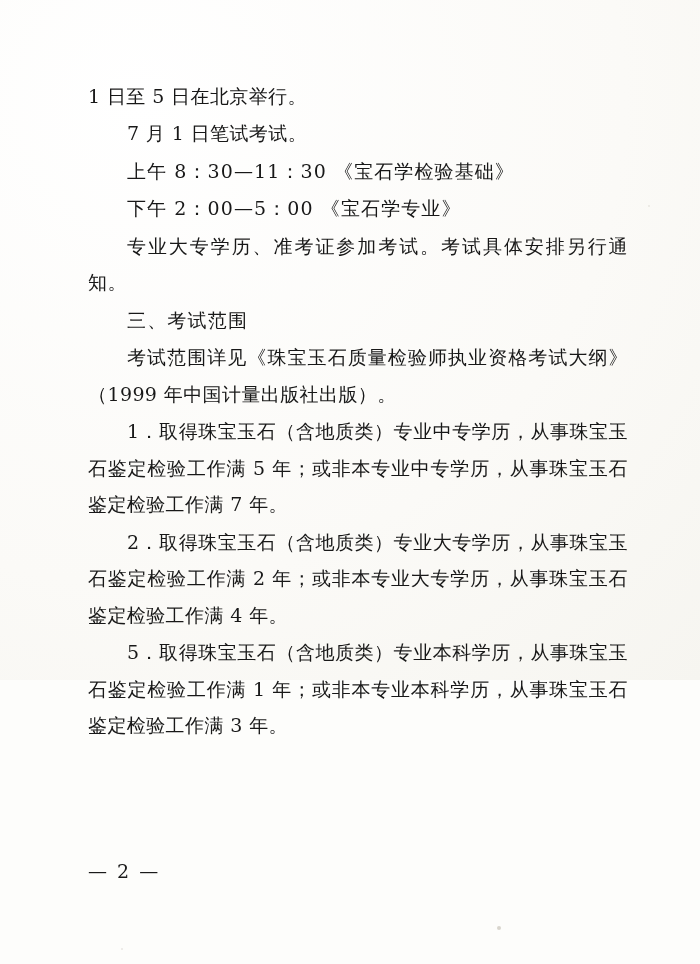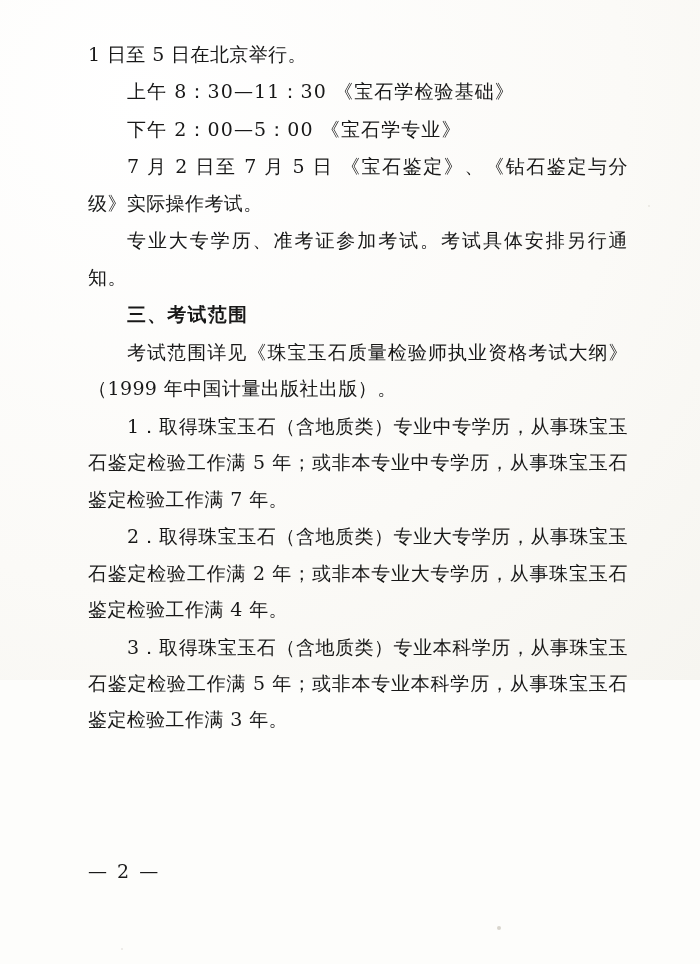--- a/index.html
+++ b/index.html
@@ -12,21 +12,21 @@
     background: #fdfdfb;
     font-family: "DejaVu Serif", "Liberation Serif", serif;
     color: #1a1a1a;
     overflow: hidden;
   }
   .page {
     position: relative;
     width: 700px;
     height: 680px;
     box-sizing: border-box;
-    padding: 36px 72px 0 88px;
+    padding: 78px 72px 0 88px;
     background:
       radial-gradient(circle at 20% 15%, #ffffff 0%, #fbfaf7 60%, #f6f5f0 100%);
   }
   .doc-body {
     font-size: 19px;
     line-height: 1.92;
     letter-spacing: 0.4px;
     color: #181818;
   }
   .para {
@@ -35,21 +35,21 @@
     text-justify: inter-ideograph;
   }
   .indent {
     text-indent: 2.05em;
   }
   .noindent {
     text-indent: 0;
   }
   .heading {
     text-indent: 2.05em;
-    font-weight: 700;
+    font-weight: 400;
     letter-spacing: 1.2px;
   }
   .spaced {
     letter-spacing: 1.1px;
   }
   .page-number {
     position: absolute;
     left: 88px;
     top: 860px;
     font-size: 19px;
@@ -68,40 +68,40 @@
 </style>
 </head>
 <body>
 
 <div class="page">
 
   <div class="doc-body">
 
     <p class="para noindent">1 日至 5 日在北京举行。</p>
 
+    <p class="para indent">7 月 1 日笔试考试。</p>
 
     <p class="para indent spaced">上午 8：30—11：30 《宝石学检验基础》</p>
 
     <p class="para indent spaced">下午 2：00—5：00  《宝石学专业》</p>
 
-    <p class="para indent">7 月 2 日至 7 月 5 日  《宝石鉴定》、《钻石鉴定与分级》实际操作考试。</p>
 
     <p class="para indent">专业大专学历、准考证参加考试。考试具体安排另行通知。</p>
 
     <p class="para heading">三、考试范围</p>
 
     <p class="para indent">考试范围详见《珠宝玉石质量检验师执业资格考试大纲》（1999 年中国计量出版社出版）。</p>
 
 
 
     <p class="para indent">1．取得珠宝玉石（含地质类）专业中专学历，从事珠宝玉石鉴定检验工作满 5 年；或非本专业中专学历，从事珠宝玉石鉴定检验工作满 7 年。</p>
 
     <p class="para indent">2．取得珠宝玉石（含地质类）专业大专学历，从事珠宝玉石鉴定检验工作满 2 年；或非本专业大专学历，从事珠宝玉石鉴定检验工作满 4 年。</p>
 
-    <p class="para indent">3．取得珠宝玉石（含地质类）专业本科学历，从事珠宝玉石鉴定检验工作满 5 年；或非本专业本科学历，从事珠宝玉石鉴定检验工作满 3 年。</p>
+    <p class="para indent">5．取得珠宝玉石（含地质类）专业本科学历，从事珠宝玉石鉴定检验工作满 1 年；或非本专业本科学历，从事珠宝玉石鉴定检验工作满 3 年。</p>
 
   </div>
 
   <div class="page-number">— 2 —</div>
 
   <span class="speck speck-a"></span>
   <span class="speck speck-b"></span>
   <span class="speck speck-c"></span>
 
 </div>

